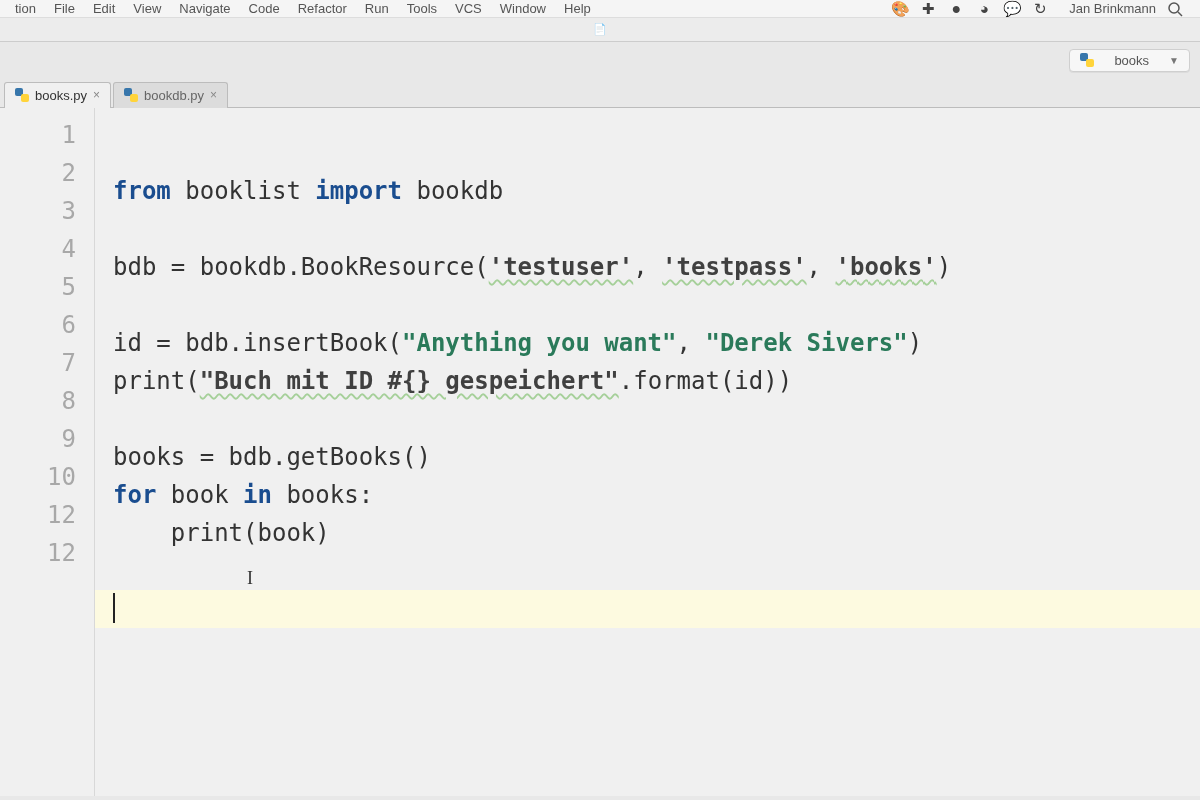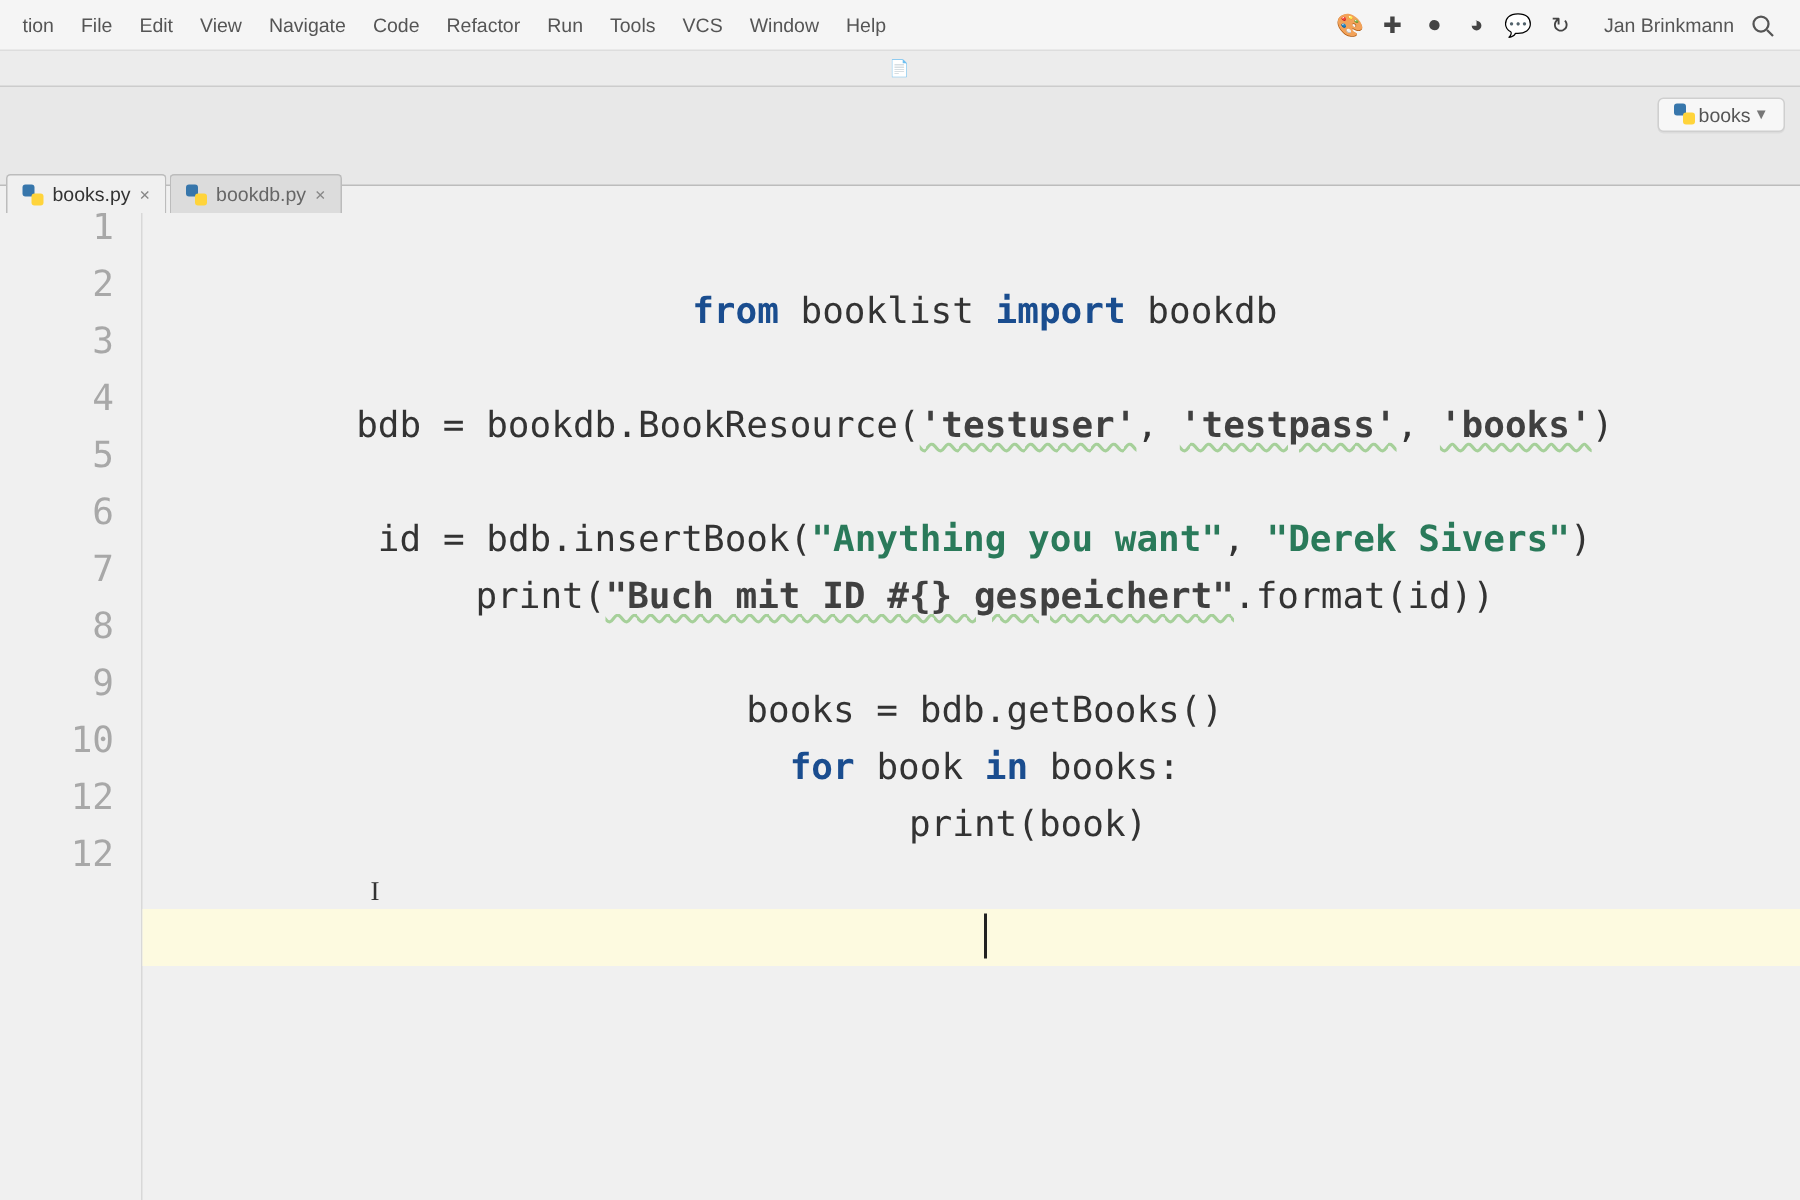--- a/index.html
+++ b/index.html
@@ -6,21 +6,21 @@
     body {
       font-family: -apple-system, "Helvetica Neue", Arial, sans-serif;
       background: #e8e8e8;
       width: 1200px;
       height: 800px;
       overflow: hidden;
       font-size: 13px;
       color: #555;
     }
     .menubar {
-      height: 34px;
+      height: 18px;
       background: #f5f5f5;
       display: flex;
       align-items: center;
       padding: 0 6px;
       border-bottom: 1px solid #ddd;
     }
     .menubar .menu-item {
       padding: 2px 9px;
       cursor: default;
     }
@@ -61,21 +61,21 @@
       height: 36px;
       background: #e8e8e8;
       display: flex;
       align-items: center;
       justify-content: flex-end;
       padding-right: 10px;
     }
     .run-config {
       display: flex;
       align-items: center;
-      gap: 2px;
+      gap: 20px;
       background: #f7f7f7;
       border: 1px solid #cfcfcf;
       border-radius: 4px;
       padding: 3px 10px;
       box-shadow: 0 1px 0 rgba(0,0,0,0.05);
     }
     .py-icon {
       width: 14px;
       height: 14px;
       position: relative;
@@ -97,31 +97,31 @@
     .tabs {
       height: 30px;
       background: #e8e8e8;
       display: flex;
       align-items: flex-end;
       border-bottom: 1px solid #bcbcbc;
       padding-left: 4px;
     }
     .tab {
       display: flex;
-      align-items: flex-end;
+      align-items: flex-start;
       gap: 6px;
       padding: 5px 10px;
       border: 1px solid #bcbcbc;
       border-bottom: none;
       background: #dcdcdc;
       margin-right: 2px;
       border-top-left-radius: 3px;
       border-top-right-radius: 3px;
       position: relative;
-      top: 19px;
+      top: 1px;
       color: #666;
     }
     .tab.active {
       background: #f0f0f0;
       color: #333;
     }
     .tab .close {
       font-size: 12px;
       color: #888;
     }
@@ -147,21 +147,20 @@
     }
     .code {
       flex: 1;
       padding-top: 8px;
       padding-left: 18px;
       font-family: "Menlo", "Monaco", monospace;
       font-size: 24px;
       color: #333;
       white-space: pre;
       position: relative;
-      text-align: center;
     }
     .code .line {
       height: 38px;
       line-height: 38px;
     }
     .code .line.current {
       background: #fdfae0;
       margin-left: -18px;
       padding-left: 18px;
       position: relative;

